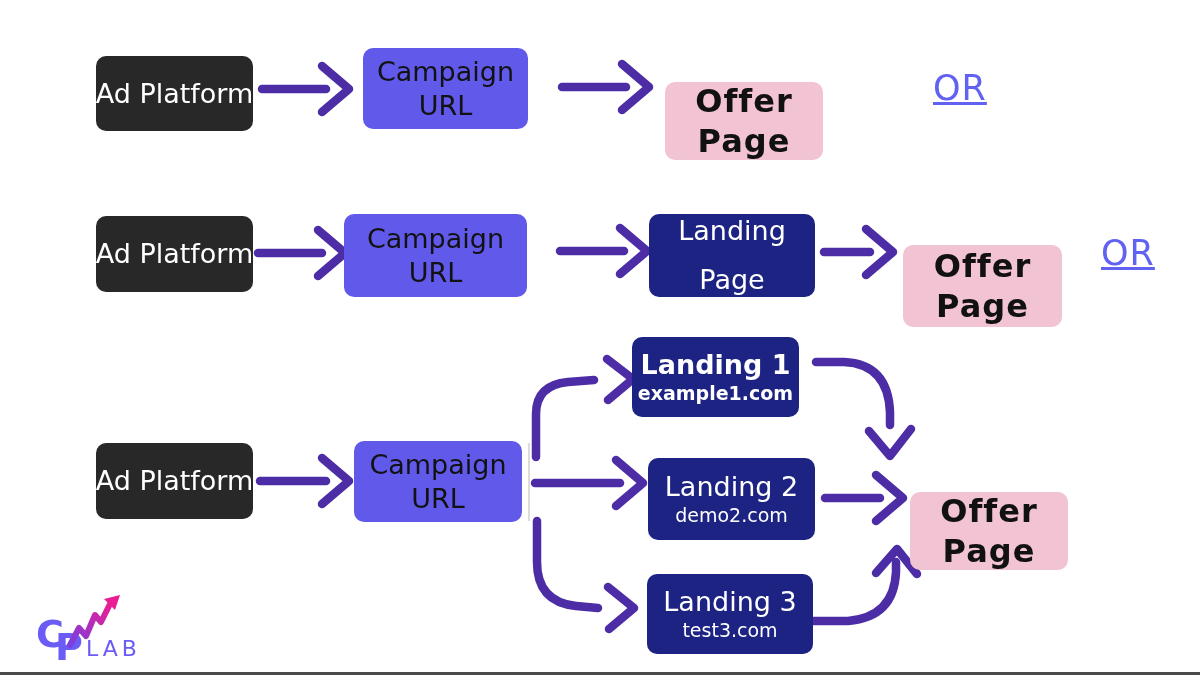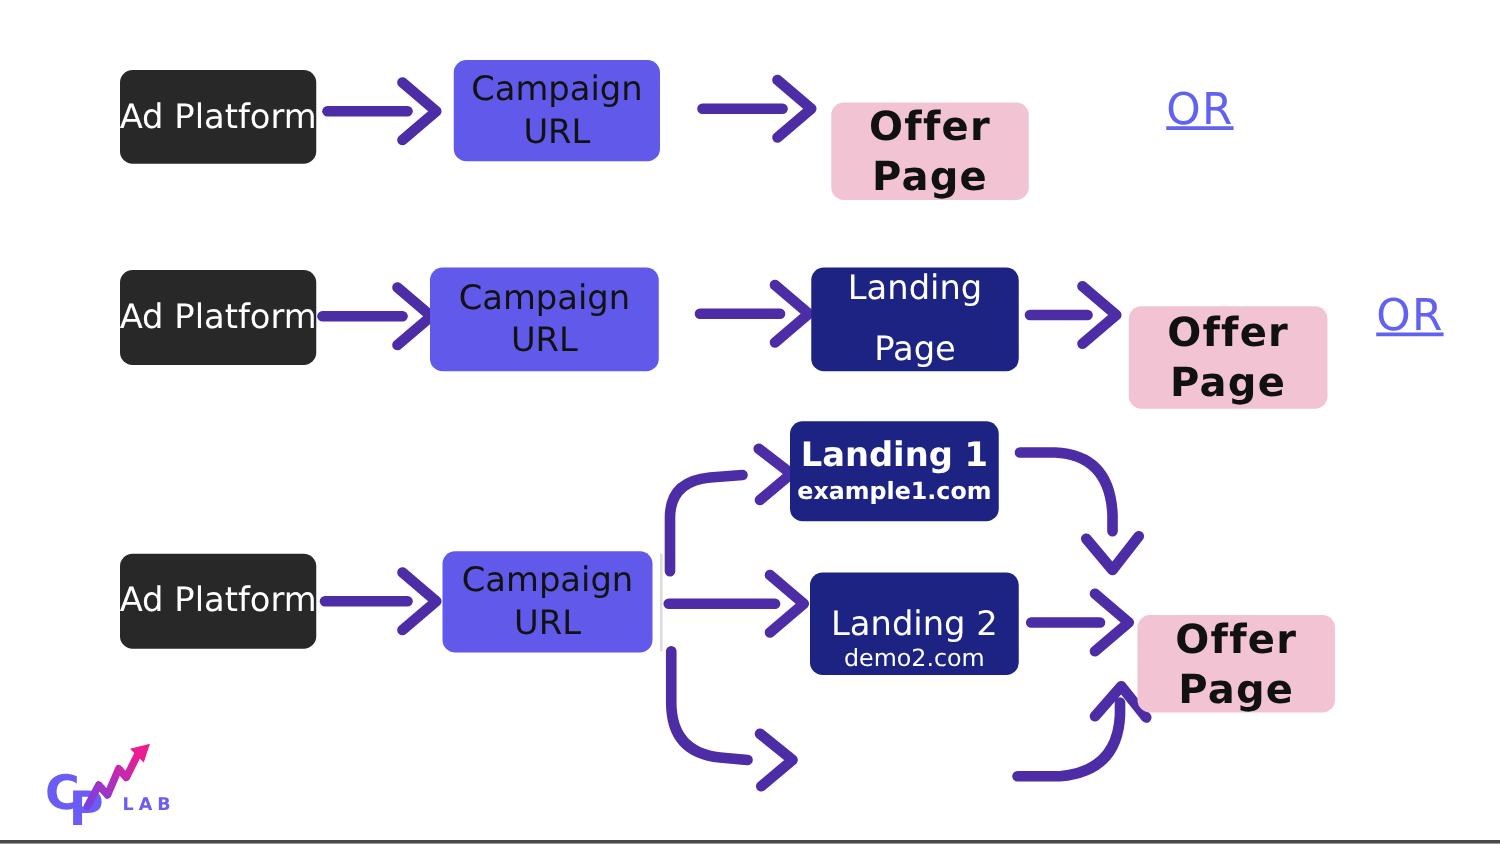--- a/index.html
+++ b/index.html
@@ -45,21 +45,21 @@
   .r1-offer { left: 665px; top:  49px; width: 158px; height: 78px; }
   
   .r2-ad    { left:  96px; top: 216px; width: 157px; height: 76px; }
   .r2-camp  { left: 344px; top: 214px; width: 183px; height: 83px; }
   .r2-land  { left: 649px; top: 214px; width: 166px; height: 83px; justify-content: space-between; }
   .r2-offer { left: 903px; top: 212px; width: 159px; height: 82px; }
   
   .r3-ad    { left:  96px; top: 443px; width: 157px; height: 76px; }
   .r3-camp  { left: 354px; top: 441px; width: 168px; height: 81px; }
   .r3-l1    { left: 632px; top: 337px; width: 167px; height: 80px; font-weight: bold; }
-  .r3-l2    { left: 648px; top: 458px; width: 167px; height: 82px; justify-content: flex-end; }
+  .r3-l2    { left: 648px; top: 458px; width: 167px; height: 82px; }
   .r3-l3    { left: 647px; top: 574px; width: 166px; height: 80px; }
   .r3-offer { left: 910px; top: 459px; width: 158px; height: 78px; }
 
   .or {
     position: absolute;
     color: var(--or-text, #6262f2);
     font-size: 35px;
     letter-spacing: 1px;
     text-decoration: underline;
   }
@@ -70,21 +70,21 @@
     position: absolute;
     left: 528px; top: 443px;
     width: 2px; height: 78px;
     background: #dcdcdc;
   }
 
   
   .logo { position: absolute; left: 30px; top: 595px; width: 120px; height: 75px; color: var(--logo, #6b5cf5); }
   .logo-c   { position: absolute; left:  6px; top: 17px; font-size: 38px; font-weight: 600; }
   .logo-p   { position: absolute; left: 25px; top: 30px; font-size: 38px; font-weight: 600; }
-  .logo-lab { position: absolute; left: 56px; top: 41px; font-size: 14px; font-weight: 700; letter-spacing: 4px; margin-left: 12px; }
+  .logo-lab { position: absolute; left: 56px; top: 41px; font-size: 22px; font-weight: 400; letter-spacing: 4px; }
   .logo-zigzag { position: absolute; left: 34px; top: 0; }
   .lg-s1 { stop-color: var(--logo-arrow-start, #7a3fe0); }
   .lg-s2 { stop-color: var(--logo-arrow-end, #ea1e92); }
   .lg-head { fill: var(--logo-arrow-end, #ea1e92); }
 
   .bottom-bar {
     position: absolute; left: 0; bottom: 0;
     width: 1200px; height: 3px;
     background: var(--bottom-bar, #4a4a4a);
   }
@@ -186,20 +186,24 @@
     <span>URL</span>
   </div>
   <div class="camp-cursor"></div>
   <div class="box landing r3-l1">
     <span>Landing 1</span>
     <span class="sub">example1.com</span>
   </div>
   <div class="box landing r3-l2">
     <span>Landing 2</span>
     <span class="sub">demo2.com</span>
+  </div>
+  <div class="box landing r3-l3">
+    <span>Landing 3</span>
+    <span class="sub">test3.com</span>
   </div>
   <div class="box offer r3-offer">
     <span>Offer</span>
     <span>Page</span>
   </div>
 
   <div class="logo">
     <span class="logo-c">C</span>
     <span class="logo-p">P</span>
     <svg class="logo-zigzag" width="80" height="58" viewBox="0 0 80 58">

